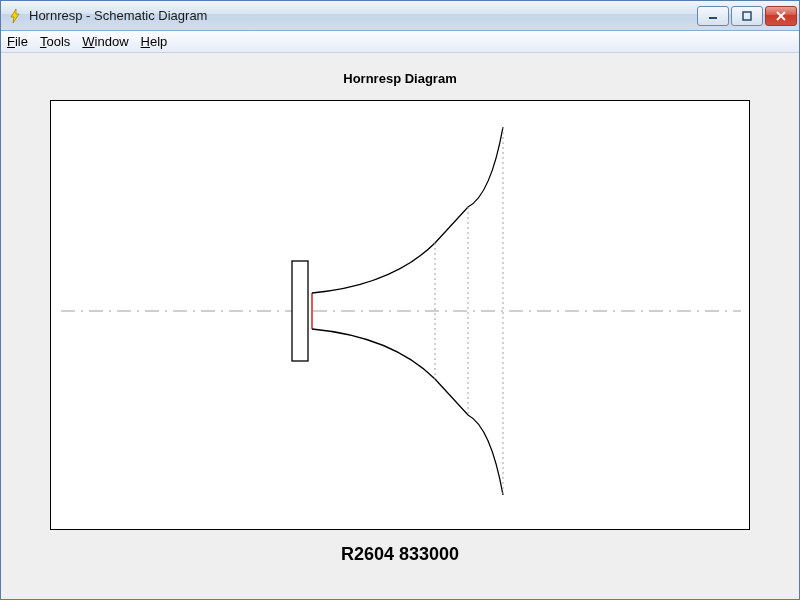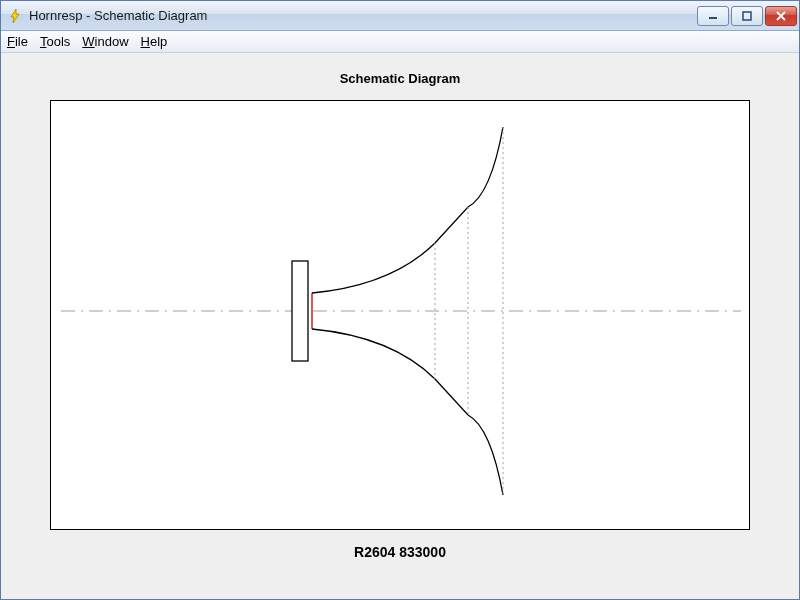--- a/index.html
+++ b/index.html
@@ -94,21 +94,21 @@
       gap: 12px;
     }
     .diagram-box {
       width: 700px;
       height: 430px;
       background: #fff;
       border: 1px solid #000;
     }
     .footer-text {
       font-weight: bold;
-      font-size: 14px;
+      font-size: 18px;
       color: #000;
       margin-top: 14px;
       text-align: center;
     }
   </style>
 </head>
 <body>
 
 <div class="window">
 
@@ -141,21 +141,21 @@
 
   <div class="menubar">
     <span class="menu-item"><span class="ul">F</span><span>ile</span></span>
     <span class="menu-item"><span class="ul">T</span><span>ools</span></span>
     <span class="menu-item"><span class="ul">W</span><span>indow</span></span>
     <span class="menu-item"><span class="ul">H</span><span>elp</span></span>
   </div>
 
   <div class="client">
     <div class="header-text">
-      <span>Schematic Diagram</span>
+      <span>Hornresp Diagram</span>
     </div>
 
     <div class="diagram-box">
       <svg id="diagram-svg" width="700" height="430" viewBox="0 0 700 430">
           <line x1="10" y1="210" x2="690" y2="210" stroke="#a0a0a0" stroke-width="1" stroke-dasharray="14 6 2 6"></line>
           <rect x="241" y="160" width="16" height="100" fill="#fff" stroke="#000" stroke-width="1.3"></rect>
           <line x1="261" y1="192" x2="261" y2="228" stroke="#d02020" stroke-width="1.5"></line>
           <path d="M 261 192 Q 340.95 184.5 384 142 L 417 106 Q 439.75 94 452 26" fill="none" stroke="#000" stroke-width="1.3"></path>
           <path d="M 261 228 Q 340.95 235.5 384 278 L 417 314 Q 439.75 326 452 394" fill="none" stroke="#000" stroke-width="1.3"></path>
           <line x1="384" y1="142" x2="384" y2="278" stroke="#a0a0a0" stroke-width="1" stroke-dasharray="2 3"></line>

